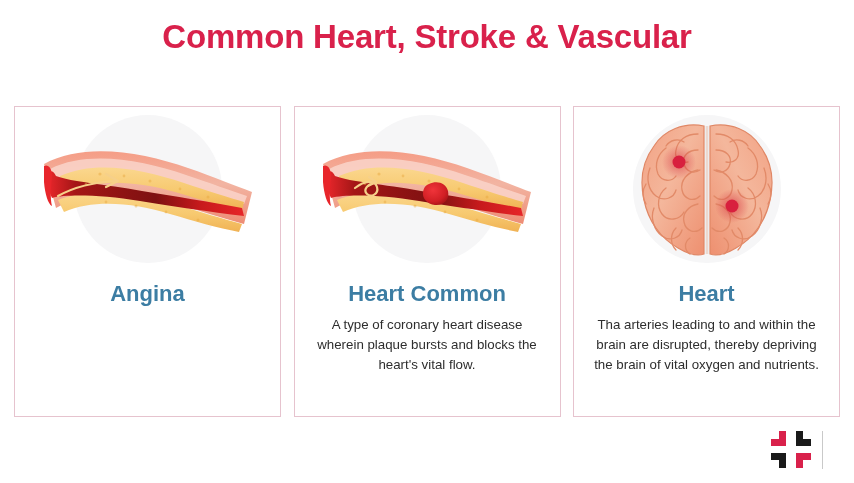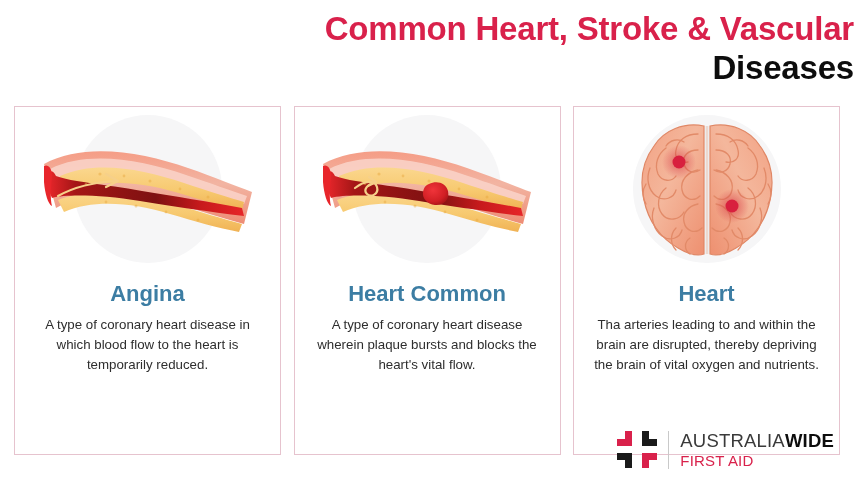--- a/index.html
+++ b/index.html
@@ -11,22 +11,22 @@
     height: 483px;
     background: #ffffff;
     font-family: "Liberation Sans", sans-serif;
     overflow: hidden;
     position: relative;
   }
 
   
   .title-block {
     width: 100%;
-    text-align: right;
-    padding-top: 10px;
+    text-align: center;
+    padding-top: 18px;
     line-height: 1.18;
   }
   .title-line {
     font-size: 33px;
     font-weight: bold;
     letter-spacing: -0.2px;
   }
   .title-line-1 { color: #D9214B; }
   .title-line-2 { color: #0D0D0D; }
 
@@ -34,21 +34,21 @@
   .cards {
     position: absolute;
     top: 106px;
     left: 14px;
     width: 826px;
     display: flex;
     justify-content: space-between;
   }
   .card {
     width: 267px;
-    height: 349px;
+    height: 311px;
     box-sizing: border-box;
     border: 1px solid #E6C3CE;
     background: #ffffff;
     display: flex;
     flex-direction: column;
     align-items: center;
     position: relative;
   }
 
   
@@ -135,21 +135,20 @@
     letter-spacing: 0.2px;
     margin-top: 1px;
     white-space: nowrap;
   }
 </style>
 </head>
 <body>
 
 <div class="title-block">
   <div class="title-line title-line-1">Common Heart, Stroke &amp; Vascular</div>
-  <div class="title-line title-line-2">Diseases</div>
 </div>
 
 <div class="cards">
 
   <div class="card">
     <div class="illo">
       <div class="illo-bg"></div>
       <svg width="220" height="110" viewBox="0 0 220 110">
         <defs>
           <linearGradient id="wallA" x1="0" y1="0" x2="0" y2="1">
@@ -207,21 +206,20 @@
             <circle cx="128" cy="76" r="1.4"></circle>
           <circle cx="160" cy="84" r="1.5"></circle>
             <circle cx="48" cy="48" r="1.3"></circle>
         </g>
 
         <path d="M20,60 C38,50 58,46 78,45" stroke="#F6D08A" stroke-width="2.2" fill="none" stroke-linecap="round"></path>
         <path d="M68,38 L80,45 L68,51" stroke="#F6D08A" stroke-width="2.2" fill="none" stroke-linecap="round" stroke-linejoin="round"></path>
       </svg>
     </div>
     <div class="card-heading">Angina</div>
-    <div class="card-body">A type of coronary heart disease in which blood flow to the heart is temporarily reduced.</div>
   </div>
 
   <div class="card">
     <div class="illo">
       <div class="illo-bg"></div>
       <svg width="220" height="110" viewBox="0 0 220 110">
         <defs>
           <linearGradient id="wallB" x1="0" y1="0" x2="0" y2="1">
             <stop offset="0%" stop-color="#F59D86"></stop>
             <stop offset="45%" stop-color="#F2B4A2"></stop>
@@ -366,19 +364,13 @@
 
     <path d="M2,10 L10,10 L10,2 L17,2 L17,17 L2,17 Z" fill="#D9214B"></path>
 
     <path d="M27,2 L34,2 L34,10 L42,10 L42,17 L27,17 Z" fill="#1A1A1A"></path>
 
     <path d="M2,24 L17,24 L17,39 L10,39 L10,31 L2,31 Z" fill="#1A1A1A"></path>
 
     <path d="M27,24 L42,24 L42,31 L34,31 L34,39 L27,39 Z" fill="#D9214B"></path>
   </svg>
   <div class="logo-divider"></div>
-  <div class="logo-text">
-    <div class="logo-line1">
-      <span class="logo-aus">AUSTRALIA</span><span class="logo-wide">WIDE</span>
-    </div>
-    <div class="logo-line2">FIRST AID</div>
-  </div>
 </div>
 
 </body></html>

